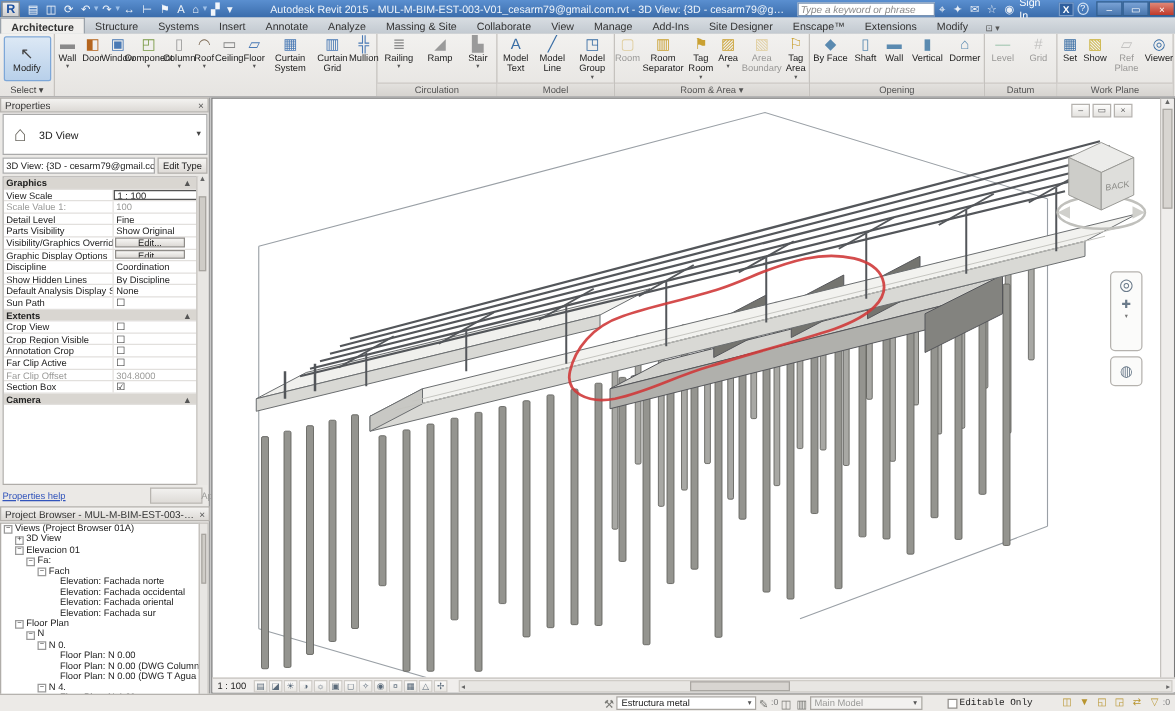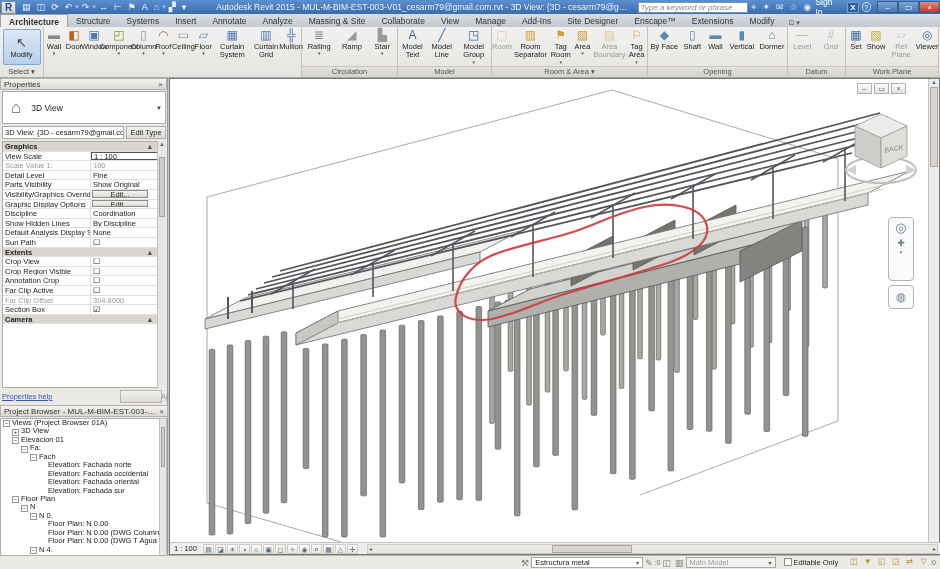--- a/index.html
+++ b/index.html
@@ -159,21 +159,21 @@
   
   #statusbar { position:absolute; left:0; top:555px; width:940px; height:14px; background:#eceae7;
     border-top:1px solid #b5b2ae; display:flex; align-items:center; font-size:8px; }
   #status-text { margin-left:4px; white-space:nowrap; }
   #status-right { margin-left:auto; display:flex; align-items:center; }
   .sb-icon { font-size:9px; color:#7a7a76; margin:0 2px; }
   .sb-select { background:#fff; border:1px solid #aaa7a2; height:11px; line-height:10px; padding:0 3px;
     display:flex; width:112px; font-size:7.5px; }
   .sb-select .dd { margin-left:auto; font-size:6px; color:#555; }
   .sb-select.dim { background:#f2f1ef; color:#9a9a98; width:90px; }
-  #editable-only { display:flex; margin:0 8px; font-size:7.5px; }
+  #editable-only { display:flex; margin:0 20px; font-size:7.5px;font-family:Liberation Mono, monospace; }
   #editable-only .box { width:8px; height:8px; border:1px solid #8f8c88; background:#fff; margin-right:2px; }
   #status-filters { display:flex; margin-right:4px; }
   .sf { width:13px; height:11px; text-align:center; line-height:10px; font-size:8px; margin-left:1px;
     color:#b8952f; }
 </style>
 </head>
 <body>
 
 <div id="titlebar">
   <div id="revit-logo">R</div>

